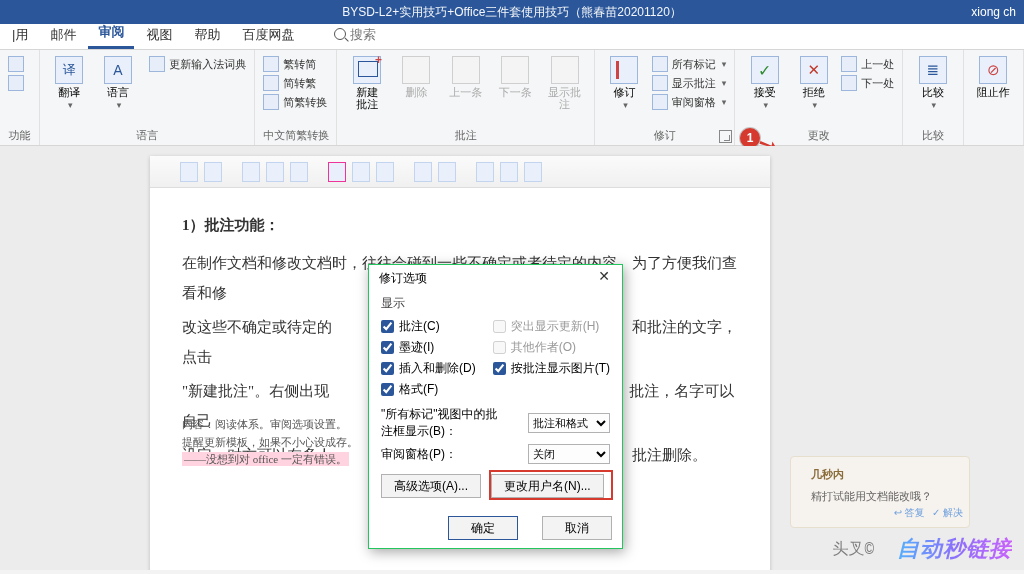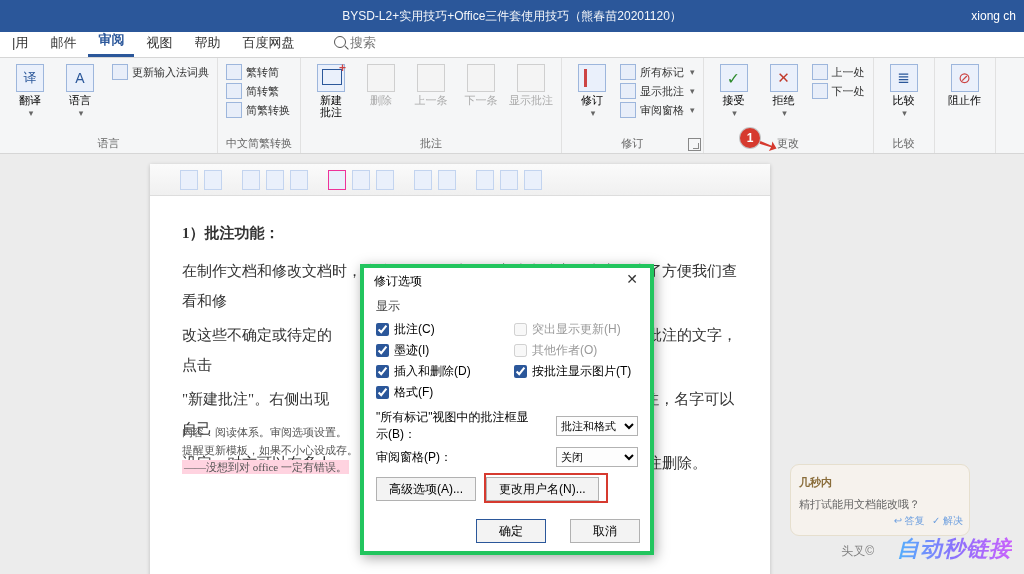--- a/index.html
+++ b/index.html
@@ -1,18 +1,18 @@
 <!DOCTYPE html>
 <html><head>
 <meta charset="utf-8">
 <style>
   * { box-sizing: border-box; margin: 0; padding: 0; }
   body { font-family: "Microsoft YaHei", "Segoe UI", sans-serif; font-size: 12px; background: #f3f3f3; width: 1024px; height: 574px; overflow: hidden; position: relative; }
 
-  .titlebar { height: 32px; background: #2b579a; color: #fff; display: flex; align-items: center; justify-content: center; position: relative; font-size: 12px; }
+  .titlebar { height: 24px; background: #2b579a; color: #fff; display: flex; align-items: center; justify-content: center; position: relative; font-size: 12px; }
   .titlebar .docname { opacity: 0.95; }
   .titlebar .user { position: absolute; right: 8px; }
 
   .tabs { height: 26px; background: #fff; border-bottom: 1px solid #d6d6d6; display: flex; align-items: flex-end; padding-left: 2px; gap: 2px; }
   .tab { padding: 4px 10px 5px; font-size: 13px; color: #333; cursor: pointer; }
   .tab.active { color: #2b579a; font-weight: 600; border-bottom: 3px solid #2b579a; }
   .tab .search-icon { display:inline-block; width:12px; height:12px; border:1.4px solid #555; border-radius:50%; position:relative; vertical-align:-1px;}
   .tab .search-icon::after { content:""; position:absolute; width:5px; height:1.4px; background:#555; right:-4px; bottom:-1px; transform:rotate(45deg);}
 
   .ribbon { height: 96px; background: #f5f6f7; border-bottom: 1px solid #d6d6d6; display: flex; }
@@ -36,45 +36,45 @@
   .page { position:absolute; left:150px; top:10px; width:620px; height:420px; background:#fff; box-shadow:0 1px 4px rgba(0,0,0,.2); padding: 48px 24px 24px 32px; font-size:15px; color:#333; font-family:"SimSun","Microsoft YaHei"; line-height:2; }
   .page .mini-ribbon { position:absolute; top:0; left:0; right:0; height:32px; border-bottom:1px solid #ddd; background:linear-gradient(#fbfbfb,#f0f0f0); display:flex; gap:20px; padding:4px 30px; }
   .page .mini-ribbon .mg { display:flex; gap:6px; align-items:center;}
   .page .mini-ribbon .mg .mb { width:18px; height:20px; background:#eaf0fb; border:1px solid #c3d4ef;}
   .page h4 { font-size:15px; font-weight:bold; margin:6px 0 8px;}
   .page p { margin-bottom:4px;}
   .footnotes { position:absolute; left:32px; top:260px; font-size:11px; color:#555; line-height:1.6;}
   .footnotes .hl { background:#ffd3e0; padding:1px 2px;}
 
   .side-comment { position:absolute; right:-200px; top:300px; width:180px; font-size:11px; color:#666; }
-  .side-comment .bubble { background:#f6f2ed; border:1px solid #e6dfce; padding:6px 8px 20px; border-radius:9px; position:relative;}
+  .side-comment .bubble { background:#f6f2ed; border:1px solid #e6dfce; padding:6px 20px 20px; border-radius:4px; position:relative;}
   .side-comment .actions { position:absolute; right:6px; bottom:4px; color:#6fa0df; font-size:10px;font-family:Liberation Serif, serif;}
 
   
-  .dialog { position:absolute; left:360px; top:264px; width:294px; background:#fff; border:4px solid #22c55e; box-shadow:2px 3px 12px rgba(0,0,0,.35); font-size:12px; z-index:50;}
+  .dialog { position:absolute; left:368px; top:264px; width:255px; background:#fff; border:1px solid #22c55e; box-shadow:2px 3px 12px rgba(0,0,0,.35); font-size:12px; z-index:50;}
   .dialog .dtitle { height:26px; display:flex; align-items:center; justify-content:space-between; padding:0 6px 0 10px; font-size:12px;}
   .dialog .dtitle .close { width:24px; height:20px; text-align:center; cursor:pointer; font-size:14px; color:#333;}
   .dialog .dbody { padding: 2px 12px 10px; }
   .dialog .section-label { color:#444; margin:2px 0 6px;}
   .dialog .checks { display:grid; grid-template-columns: 1fr 1fr; gap:4px 14px; margin-bottom:8px;}
   .dialog label.ck { display:flex; align-items:center; gap:5px; white-space:nowrap;}
   .dialog label.ck input { width:13px; height:13px; accent-color:#2b579a;}
   .dialog label.ck.disabled { color:#9a9a9a;}
   .dialog .row { display:flex; align-items:center; gap:6px; margin:4px 0;}
   .dialog select { height:20px; font-size:11px; border:1px solid #b2b2b2; background:#fdfdfd;margin-left:14px;}
   .dialog .dbuttons { display:flex; gap:10px; margin-top:10px; position:relative;}
   .dialog button.dlg { height:24px; padding:0 12px; background:#f3f3f3; border:1px solid #b1b1b1; font-size:12px; cursor:pointer;}
   .dialog .ok-row { display:flex; justify-content:flex-end; gap:10px; padding:8px 10px; }
   .dialog .ok-row button { width:70px; height:24px; background:#f3f3f3; border:1px solid #b1b1b1; font-size:12px; cursor:pointer;margin-left:14px;}
   .dialog .ok-row button.primary { border:1px solid #2b579a;}
   .red-box { position:absolute; border:2px solid #d63a2f; pointer-events:none;}
 
   .watermark { position:absolute; right:12px; bottom:10px; font-size:22px; font-weight:bold; letter-spacing:1px;
     background: linear-gradient(90deg,#3aa6ff,#7a5cff,#c44bff); -webkit-background-clip:text; color:transparent; opacity:.85; font-style:italic;}
-  .watermark-pre { position:absolute; right:150px; bottom:14px; font-size:12px; color:#333; opacity:.6;}
+  .watermark-pre { position:absolute; right:150px; bottom:14px; font-size:16px; color:#333; opacity:.6;font-family:Liberation Mono, monospace;}
 
   
   .ico { display:block; border:1px solid #9db6dc; background:#eaf0fb; position:relative;}
   .ico.translate::after { content:"译"; position:absolute; inset:0; display:flex; align-items:center; justify-content:center; font-size:13px; color:#2b579a;}
   .ico.lang::after { content:"A"; position:absolute; inset:0; display:flex; align-items:center; justify-content:center; font-size:14px; color:#2b579a;}
   .ico.comment-new::before { content:""; position:absolute; left:4px; top:4px; width:18px; height:14px; border:1.5px solid #2b579a;}
   .ico.comment-new::after { content:"+"; position:absolute; right:-2px; top:-4px; color:#c44; font-weight:bold;}
   .ico.gray { border-color:#cfcfcf; background:#f4f4f4; }
   .ico.track { border-color:#9db6dc; }
   .ico.track::after { content:""; position:absolute; left:5px; top:4px; width:3px; height:18px; background:#c44;}
@@ -99,20 +99,33 @@
   <div class="tab">帮助</div>
   <div class="tab">百度网盘</div>
   <div class="tab" style="margin-left:18px;color:#777;">
     <span class="search-icon"></span>
     <span style="">搜索</span>
   </div>
 </div>
 
 <div class="ribbon">
 
+  <div class="group" style="width:32px">
+    <div class="group-body">
+        <div class="small-row">
+          <div class="sm">
+            <span class="sico"></span>
+          </div>
+          <div class="sm">
+            <span class="sico"></span>
+          </div>
+        </div>
+      </div>
+    <div class="group-label">功能</div>
+  </div>
 
   <div class="group">
     <div class="group-body">
       <div class="big-btn">
           <span class="ico translate"></span>
           <span class="lbl">翻译</span>
           <span class="chev">▾</span>
         </div>
       <div class="big-btn">
           <span class="ico lang"></span>

